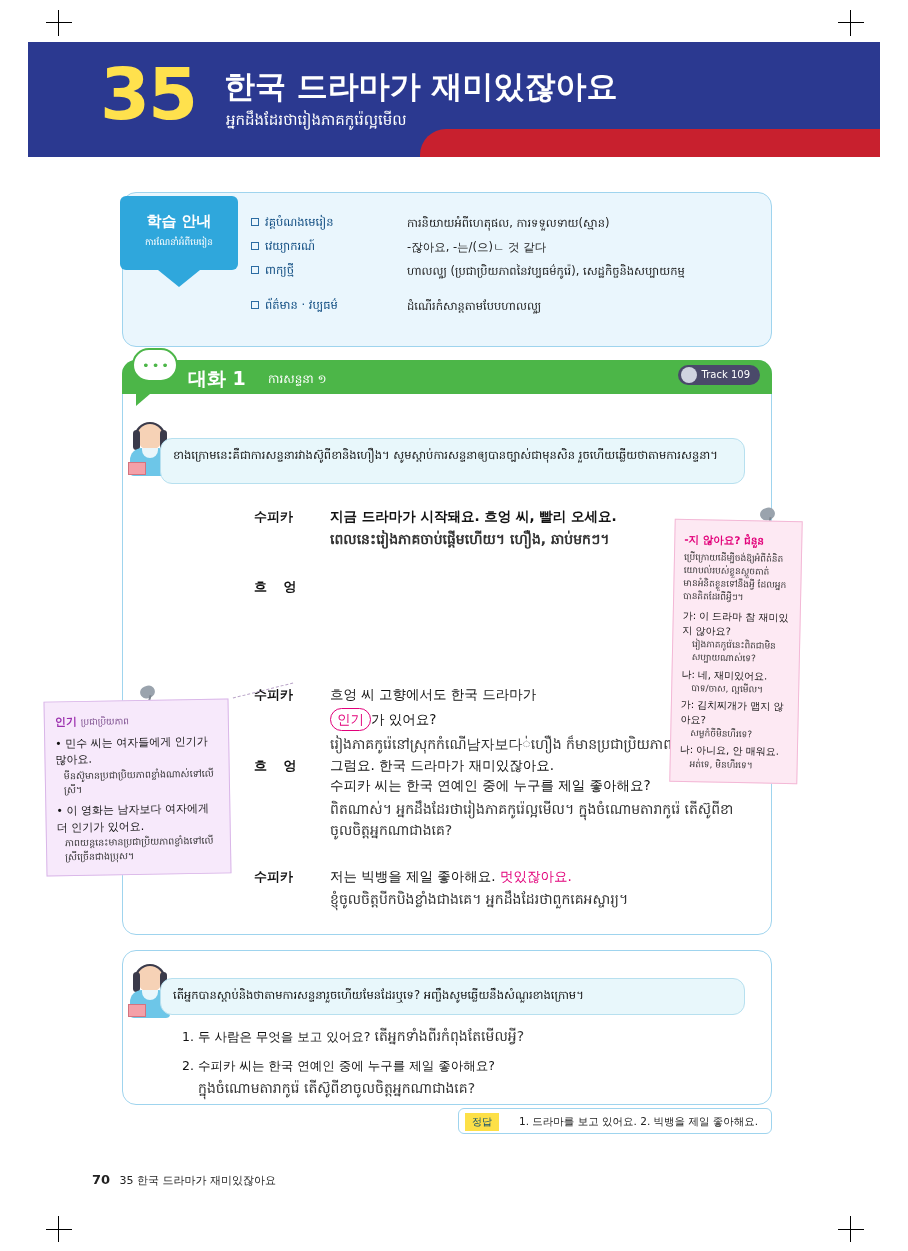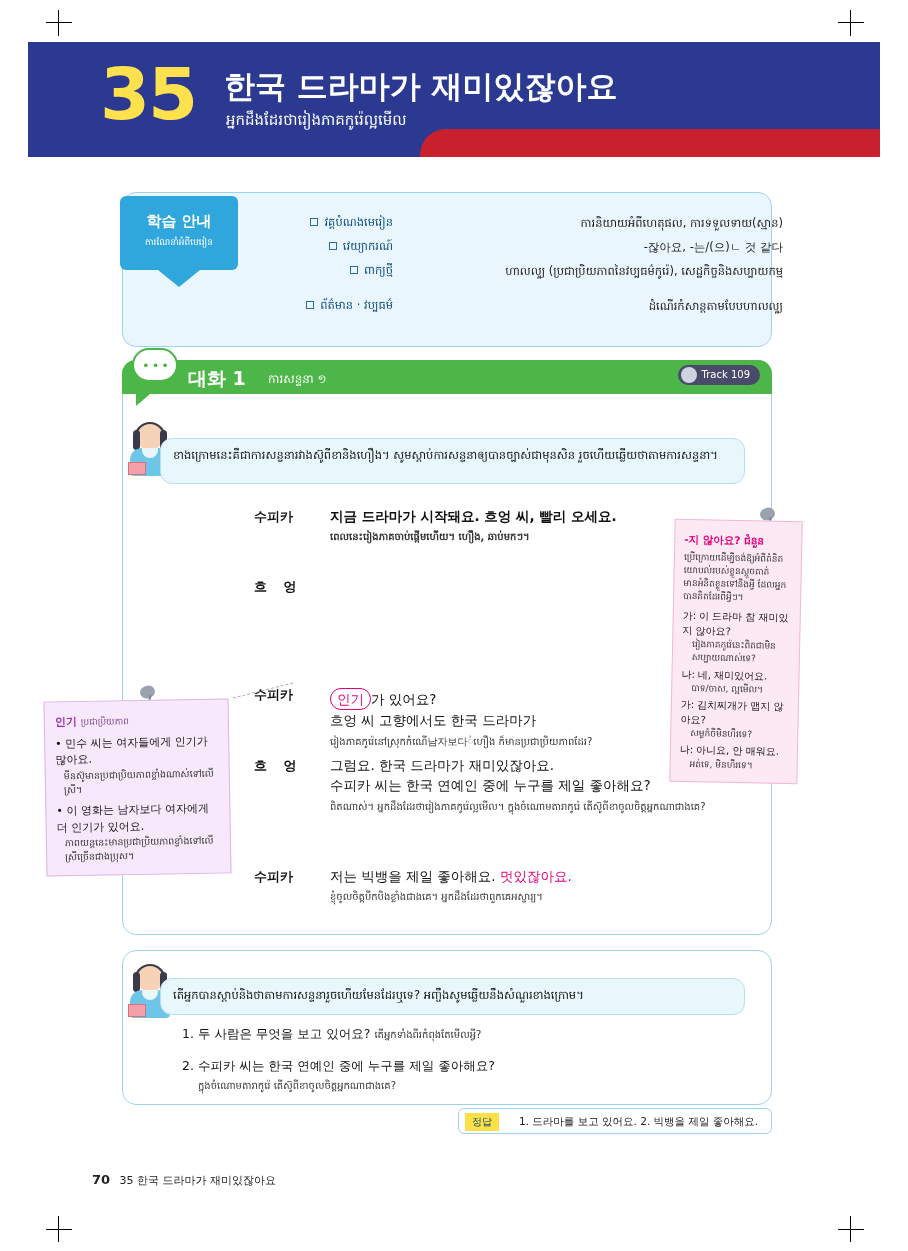--- a/index.html
+++ b/index.html
@@ -51,21 +51,21 @@
   }
   .obj-tab:after {
     content:""; position:absolute; left:38px; top:74px;
     border-left:21px solid transparent; border-right:21px solid transparent;
     border-top:17px solid #2fa7dc;
   }
   .obj-tab-t1 { position:absolute; left:0; top:16px; width:118px; text-align:center;
     color:#fff; font-size:15px; font-weight:bold; }
   .obj-tab-t2 { position:absolute; left:0; top:40px; width:118px; text-align:center;
     color:#fff; font-size:9px; }
-  .obj-rows { position:absolute; left:140px; top:22px; width:520px;text-align:right; }
+  .obj-rows { position:absolute; left:128px; top:22px; width:520px; }
   .obj-row { display:flex; margin-bottom:7px; font-size:11.5px; color:#1a1a1a; }
   .obj-label { width:130px; color:#0f4c81; }
   .obj-label .chk { display:inline-block; width:8px; height:8px; border:1px solid #2b6ca3; margin-right:6px; }
   .obj-val { flex:1; color:#222; line-height:1.45;margin-left:26px; }
   
   .dlg-box {
     position:absolute; left:122px; top:360px; width:650px; height:575px;
     border:1px solid #9fd4ee; border-radius:14px; background:#ffffff;
   }
   .dlg-head {
@@ -108,21 +108,21 @@
   .av-hair2{ position:absolute; left:5px; top:6px; width:7px; height:20px; background:#3a3a4a; border-radius:4px;}
   .av-hair3{ position:absolute; left:32px; top:6px; width:7px; height:20px; background:#3a3a4a; border-radius:4px;}
   .av-body { position:absolute; left:2px; top:24px; width:40px; height:28px; background:#6dc6e8; border-radius:12px 12px 4px 4px;}
   .av-collar{ position:absolute; left:14px; top:24px; width:16px; height:10px; background:#e9f6fb; border-radius:0 0 8px 8px;}
   .av-book { position:absolute; left:0px; top:38px; width:18px; height:13px; background:#f4a0a8; border:1px solid #d4737f;}
   
   .line { position:absolute; width:420px; }
   .spk { position:absolute; font-size:13px; font-weight:bold; color:#111; width:66px; }
   .spk-wide { letter-spacing:6px; }
   .ko { font-size:13.5px; color:#111; line-height:1.5; }
-  .km { font-size:10px; color:#333; line-height:1.5; margin-top:3px;}
+  .km { font-size:14px; color:#333; line-height:1.5; margin-top:3px;}
   .hl { color:#e2007a; }
   .circle-word {
     display:inline-block; border:1.6px solid #e2007a; border-radius:12px;
     padding:0 6px; color:#e2007a;
   }
   
   .note-pink {
     position:absolute; left:672px; top:520px; width:128px;
     background:#fde9f3; border:1px solid #f3b8d6;
     padding:12px 9px 10px 9px; font-size:9px; color:#333; line-height:1.45;
@@ -243,22 +243,22 @@
   <div class="spk" style="left:254px;top:508px;">수피카</div>
   <div class="line" style="left:330px;top:506px;font-weight:bold;">
     <div class="ko">지금 드라마가 시작돼요. 흐엉 씨, 빨리 오세요.</div>
     <div class="km">ពេលនេះរៀងភាគចាប់ផ្ដើមហើយ។ ហឿង, ឆាប់មកៗ។</div>
   </div>
 
   <div class="spk spk-wide" style="left:254px;top:578px;">흐 엉</div>
 
   <div class="spk" style="left:254px;top:686px;">수피카</div>
   <div class="line" style="left:330px;top:684px;">
+    <div class="ko">흐엉 씨 고향에서도 한국 드라마가</div>
     <div class="ko" style="margin-top:4px;"><span class="circle-word">인기</span><span>가 있어요?</span></div>
-    <div class="ko">흐엉 씨 고향에서도 한국 드라마가</div>
     <div class="km">រៀងភាគកូរ៉េនៅស្រុកកំណើ남자보다់ហឿង ក៏មានប្រជាប្រិយភាពដែរ?</div>
   </div>
 
   <div class="spk spk-wide" style="left:254px;top:757px;">흐 엉</div>
   <div class="line" style="left:330px;top:755px;">
     <div class="ko" style="white-space:pre-line;">그럼요. 한국 드라마가 재미있잖아요.
 수피카 씨는 한국 연예인 중에 누구를 제일 좋아해요?</div>
     <div class="km">ពិតណាស់។ អ្នកដឹងដែរថារៀងភាគកូរ៉េល្អមើល។ ក្នុងចំណោមតារាកូរ៉េ តើស៊ូពីខាចូលចិត្តអ្នកណាជាងគេ?</div>
   </div>
 

